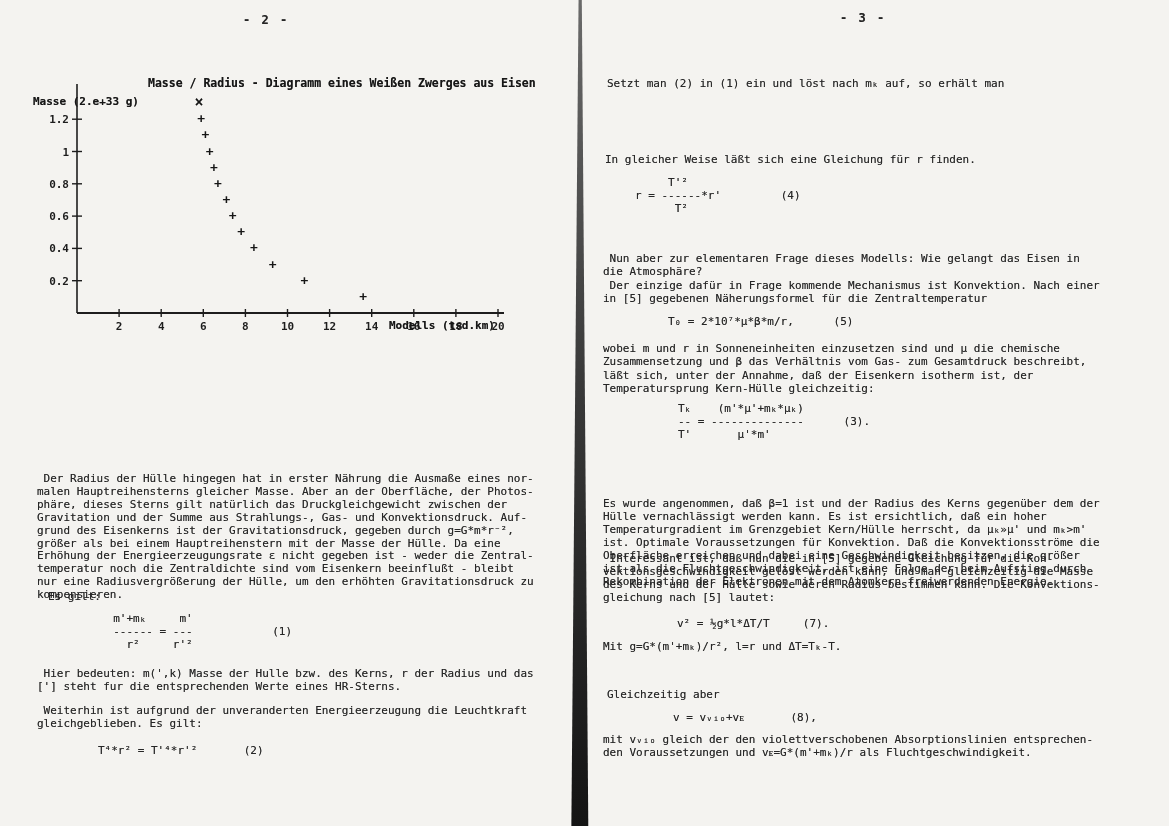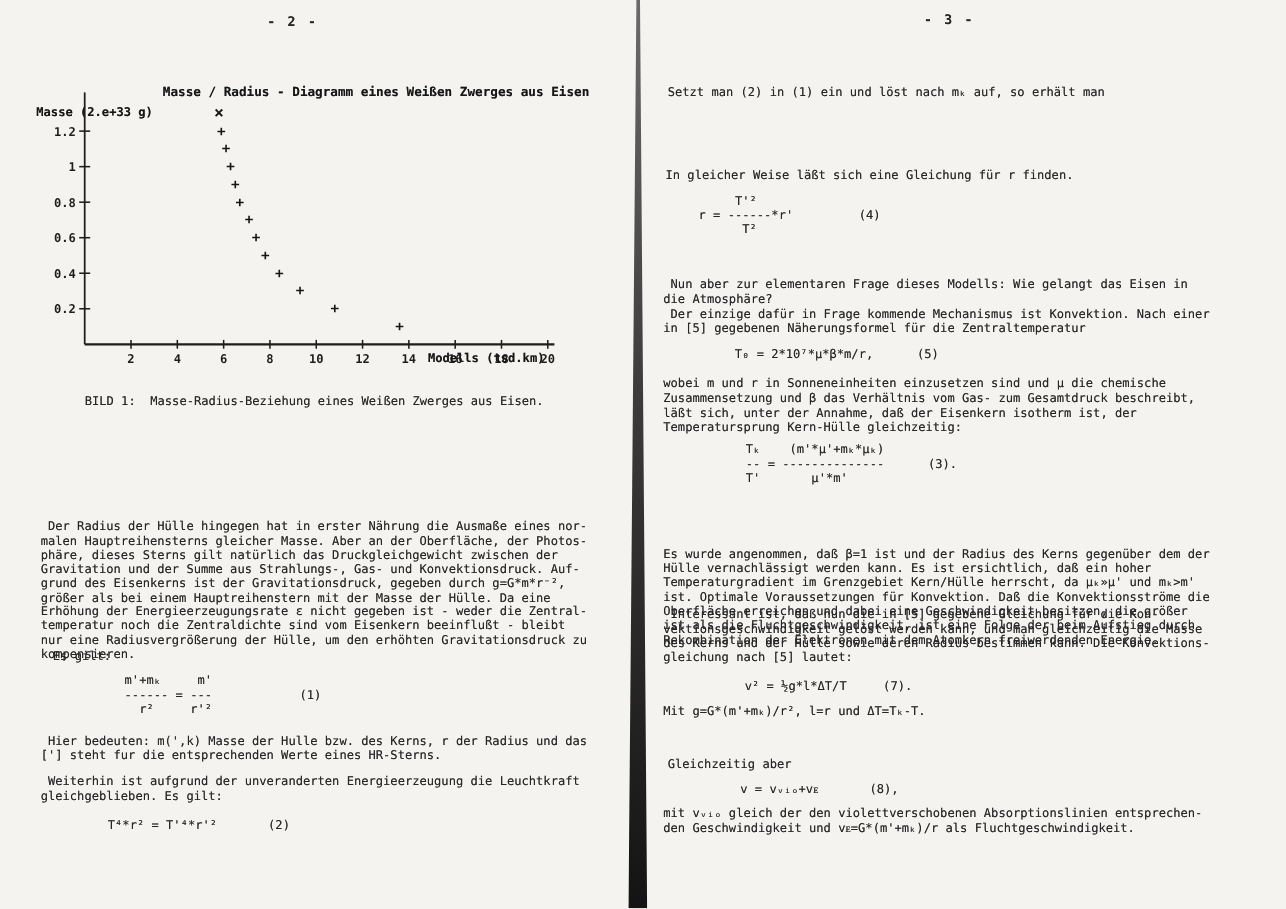--- a/index.html
+++ b/index.html
@@ -87,21 +87,20 @@
       <text x="202.77" y="150.10000000000002" text-anchor="middle" class="marker-plus">+</text>
       <text x="211.19" y="166.25" text-anchor="middle" class="marker-plus">+</text>
       <text x="223.82000000000002" y="182.39999999999998" text-anchor="middle" class="marker-plus">+</text>
       <text x="242.76500000000001" y="198.55" text-anchor="middle" class="marker-plus">+</text>
       <text x="274.34000000000003" y="214.7" text-anchor="middle" class="marker-plus">+</text>
       <text x="333.28000000000003" y="230.85" text-anchor="middle" class="marker-plus">+</text>
       <text x="169.09" y="37.04999999999998" text-anchor="middle" class="marker-x">×</text>
     </svg>
   <div class="txt bold" style="left:389px;top:319px;">Modells (tsd.km)</div>
 
-  <div class="txt" style="left:77px;top:358px;">BILD 1:  Masse-Radius-Beziehung eines Weißen Zwerges aus Eisen.</div>
 
   <div class="txt" style="left:37px;top:441px;line-height:12.9px;margin-top:32px;"> Der Radius der Hülle hingegen hat in erster Nährung die Ausmaße eines nor-
 malen Hauptreihensterns gleicher Masse. Aber an der Oberfläche, der Photos-
 phäre, dieses Sterns gilt natürlich das Druckgleichgewicht zwischen der
 Gravitation und der Summe aus Strahlungs-, Gas- und Konvektionsdruck. Auf-
 grund des Eisenkerns ist der Gravitationsdruck, gegeben durch g=G*m*r⁻²,
 größer als bei einem Hauptreihenstern mit der Masse der Hülle. Da eine
 Erhöhung der Energieerzeugungsrate ε nicht gegeben ist - weder die Zentral-
 temperatur noch die Zentraldichte sind vom Eisenkern beeinflußt - bleibt
 nur eine Radiusvergrößerung der Hülle, um den erhöhten Gravitationsdruck zu
@@ -167,14 +166,14 @@
 
   <div class="eq" style="left:87px;top:617px;">v² = ½g*l*ΔT/T     (7).</div>
 
   <div class="txt" style="left:13px;top:640px;">Mit g=G*(m'+mₖ)/r², l=r und ΔT=Tₖ-T.</div>
 
   <div class="txt" style="left:17px;top:688px;">Gleichzeitig aber</div>
 
   <div class="eq" style="left:83px;top:711px;">v = vᵥᵢₒ+vᴇ       (8),</div>
 
   <div class="txt" style="left:13px;top:733px;">mit vᵥᵢₒ gleich der den violettverschobenen Absorptionslinien entsprechen-
-den Geschwindigkeit und vᴇ=G*(m'+mₖ)/r als Fluchtgeschwindigkeit.</div>
+den Voraussetzungen und vᴇ=G*(m'+mₖ)/r als Fluchtgeschwindigkeit.</div>
 </div>
 
 </body></html>

